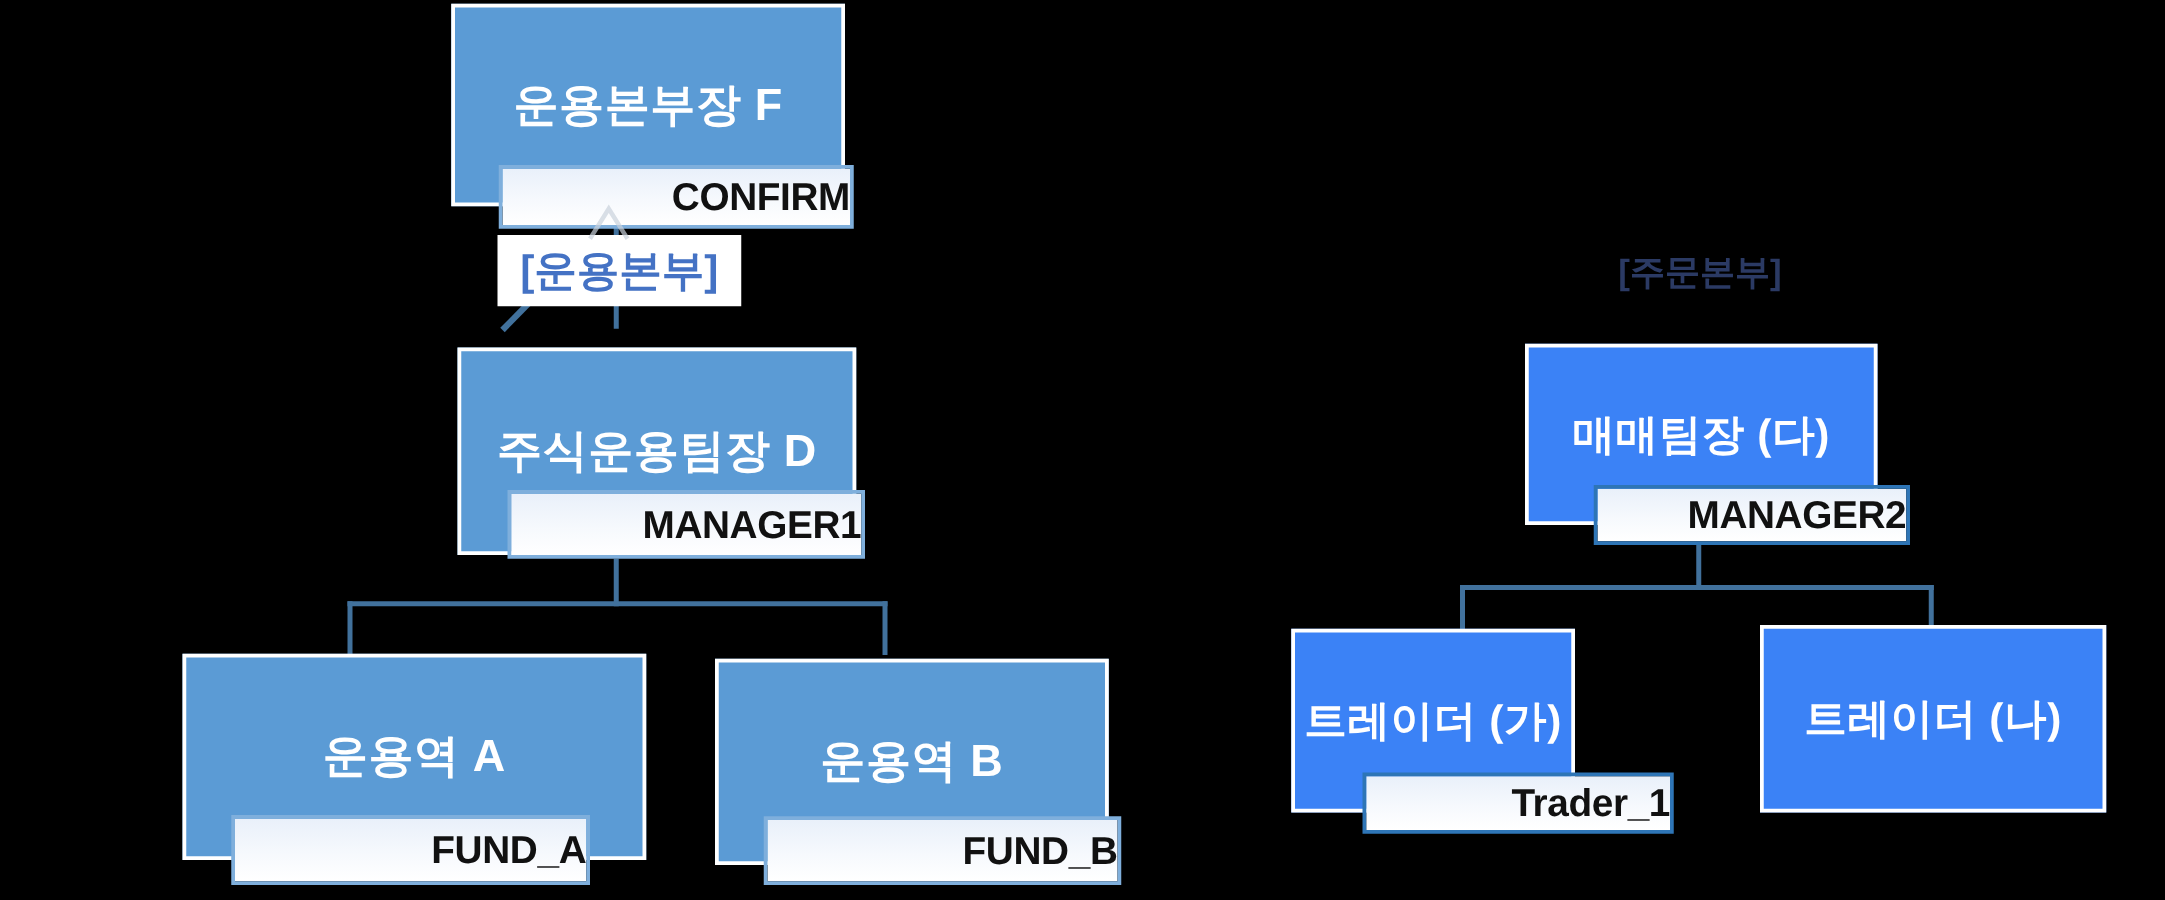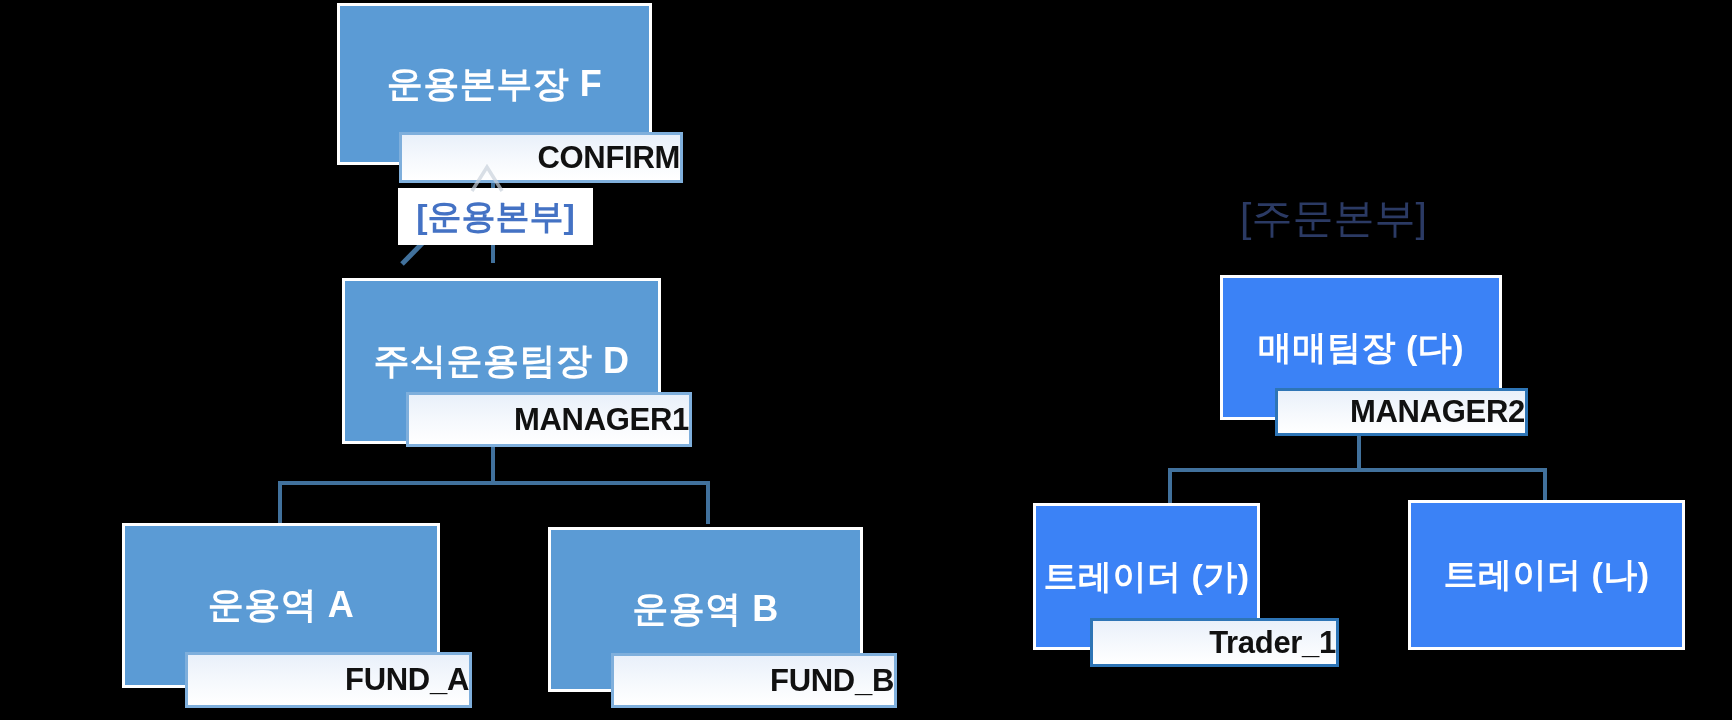--- a/index.html
+++ b/index.html
@@ -37,21 +37,21 @@
     display: flex;
     align-items: center;
     justify-content: center;
     color: #ffffff;
     font-weight: bold;
     z-index: 2;
     letter-spacing: 0.5px;
   }
   .node-box.light { background: #5B9BD5; }
   .node-box.dark  { background: #3b82f6; }
-  .title-lg { font-size: 36px; }
+  .title-lg { font-size: 36px; margin-left: 24px; }
   .title-md { font-size: 34px; }
   
   .tag {
     position: absolute;
     box-sizing: border-box;
     display: flex;
     align-items: center;
     justify-content: flex-end;
     font-size: 31px;
     font-weight: bold;
@@ -76,23 +76,24 @@
     font-weight: bold;
     z-index: 3;
     text-align: center;
   }
   .heading-order {
     position: absolute;
     left: 1240px; top: 197px;
     width: 240px; height: 42px;
     display: flex;
     align-items: center;
+    justify-content: center;
     color: #2B3A64;
-    font-size: 41px;
-    font-weight: normal;
+    font-size: 28px;
+    font-weight: bold;
     z-index: 3;
   }
 </style>
 </head>
 <body>
 
 <div id="canvas">
 
   <svg id="connector-layer" viewBox="0 0 1732 720">
     <line x1="493" y1="165" x2="493" y2="263" stroke="#41719C" stroke-width="4"></line>
@@ -122,21 +123,21 @@
     <span>[운용본부]</span>
   </div>
 
   <div class="node-box light title-lg" style="left:342px;top:278px;width:319px;height:166px">
     <span>주식운용팀장 D</span>
   </div>
   <div class="tag light" style="left:406px;top:392px;width:286px;height:55px">
     <span>MANAGER1</span>
   </div>
 
-  <div class="node-box light title-lg" style="left:122px;top:523px;width:318px;height:165px">
+  <div class="node-box light title-lg" style="left:122px;top:523px;width:371px;height:165px">
     <span>운용역 A</span>
   </div>
   <div class="tag light" style="left:185px;top:652px;width:287px;height:56px">
     <span>FUND_A</span>
   </div>
 
   <div class="node-box light title-lg" style="left:548px;top:527px;width:315px;height:165px">
     <span>운용역 B</span>
   </div>
   <div class="tag light" style="left:611px;top:653px;width:286px;height:55px">

